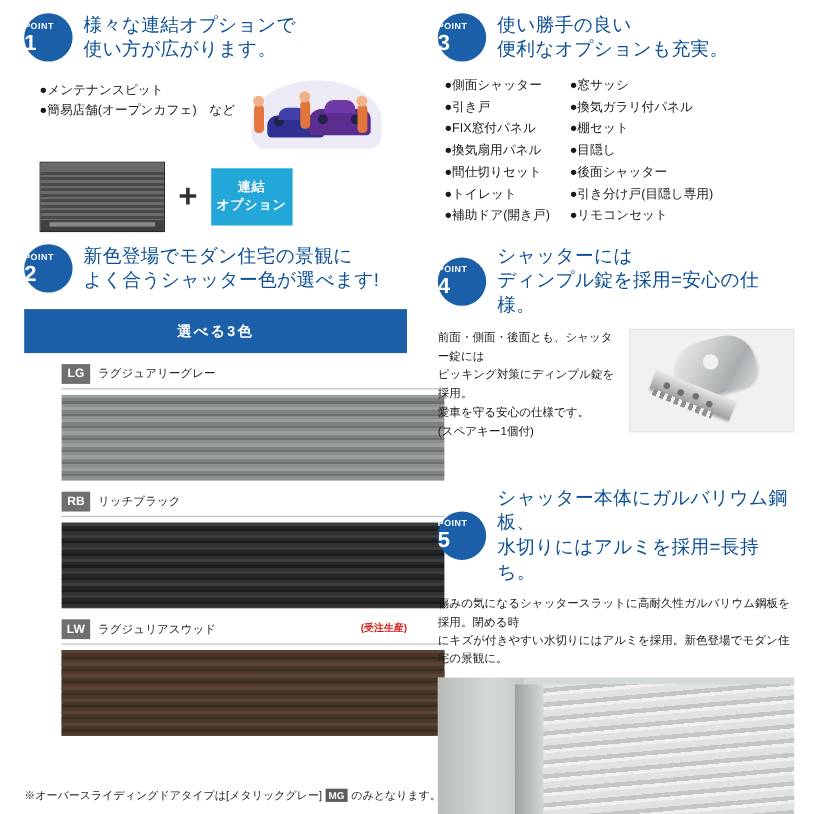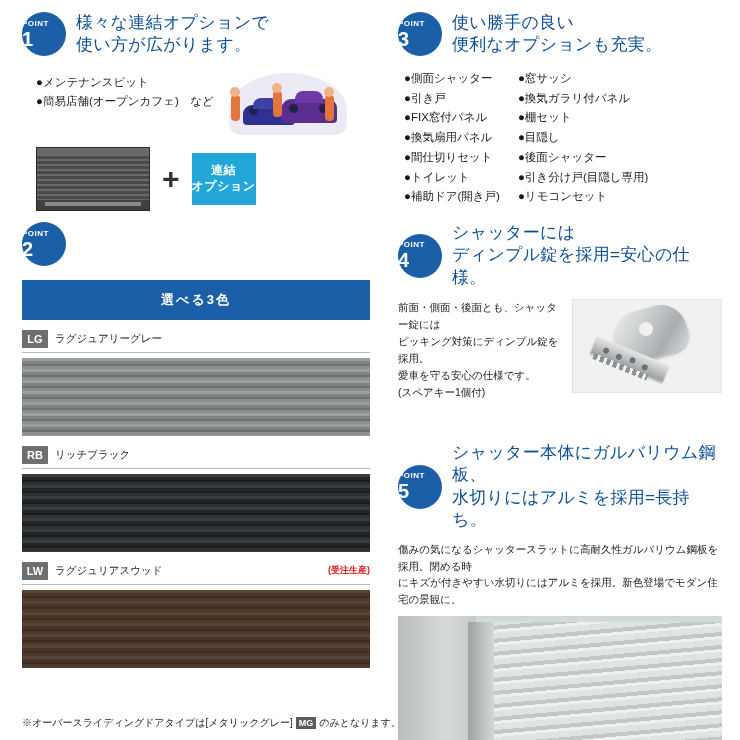--- a/index.html
+++ b/index.html
@@ -140,21 +140,21 @@
   }
   .shutter-box:after {
     content:"";
     position:absolute; left: 8px; right: 8px; bottom: 4px; height: 4px;
     background: #8a8a8a;
   }
   .plus-sign {
     font-size: 30px; color: #333; font-weight: bold; line-height: 1;
   }
   .option-box {
-    width: 64px; height: 52px;
+    width: 74px; height: 52px;
     background: #23a6d8;
     color: #ffffff;
     display: flex; flex-direction: column;
     align-items: center; justify-content: center;
     font-size: 12px; font-weight: bold; line-height: 1.3;
     letter-spacing: 0.5px;
   }
 
   
   #point2 { left: 22px; top: 222px; width: 348px; }
@@ -162,21 +162,21 @@
     background: #1b5fa8;
     color: #fff;
     text-align: center;
     font-size: 13px;
     font-weight: bold;
     padding: 11px 0;
     letter-spacing: 2px;
     margin-top: 14px;
     width: 348px;
   }
-  .swatch-wrap { margin-top: 10px; }
+  .swatch-wrap { margin-top: 10px; margin-left: 34px; }
   .swatch-label-row {
     display: flex; align-items: center; gap: 7px;
     position: relative;
   }
   .swatch-code {
     width: 26px; height: 18px;
     background: #6f6f6f; color: #fff;
     font-size: 11px; font-weight: bold;
     display: flex; align-items: center; justify-content: center;
   }
@@ -361,20 +361,24 @@
       </div>
     </div>
   </div>
 
   <div class="block" id="point2">
     <div class="head-row">
       <div class="point-badge">
         <span class="p-word">POINT</span>
         <span class="p-num">2</span>
       </div>
+      <div class="head-title">
+        <span class="l1">新色登場でモダン住宅の景観に</span>
+        <span class="l2">よく合うシャッター色が選べます!</span>
+      </div>
     </div>
 
     <div class="color-head">選べる3色</div>
 
     <div class="swatch-wrap">
       <div class="swatch-label-row">
         <div class="swatch-code">LG</div>
         <div class="swatch-name">ラグジュアリーグレー</div>
       </div>
       <div class="swatch-rule"></div>

